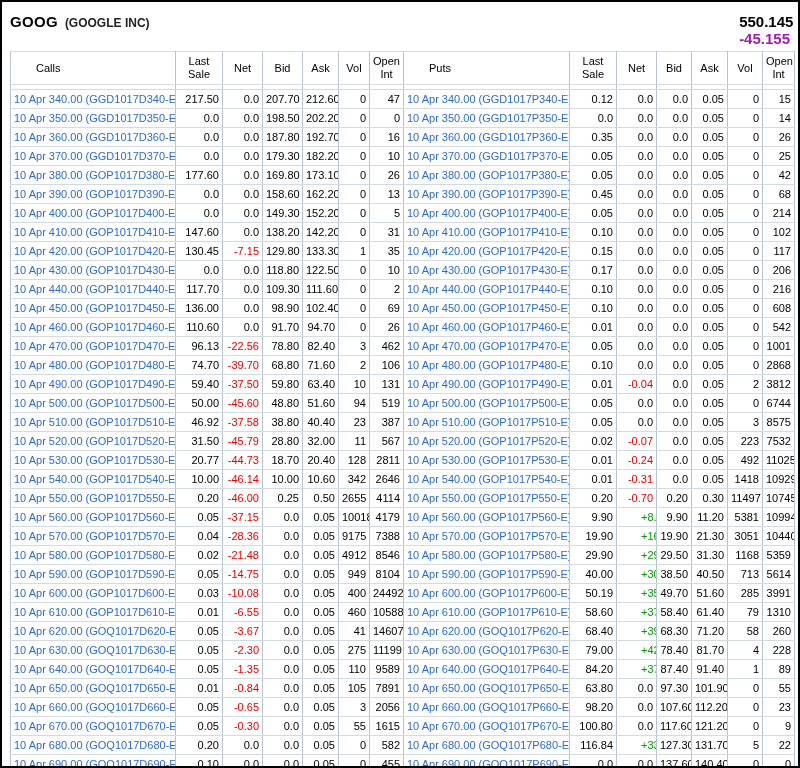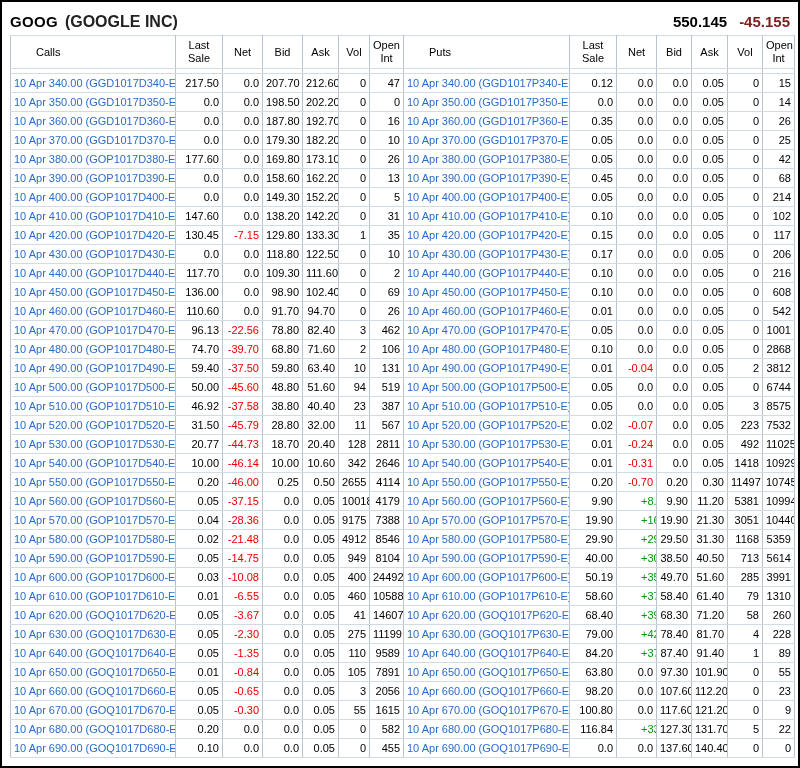--- a/index.html
+++ b/index.html
@@ -8,24 +8,24 @@
     border:2px solid #000;
     background:#fff; overflow:hidden;
     font-family:"Liberation Sans", sans-serif;
     color:#000;
   }
   
   .quote-header { padding:11px 8px 0 8px; }
   .qh-row1 { display:flex; justify-content:space-between; align-items:baseline; }
   .qh-left1 { display:flex; align-items:baseline; }
   .symbol { font-size:15px; font-weight:bold; letter-spacing:0.3px; }
-  .company { font-size:16px; color:#222; margin-left:7px; font-weight:bold; }
-  .qh-right1 { display:flex; align-items:baseline; }
+  .company { font-size:12px; color:#222; margin-left:7px; font-weight:bold; }
+  .qh-right1 { display:flex; align-items:baseline;flex-direction:column; }
   .price { font-size:15px; font-weight:bold; }
-  .change { font-size:15px; font-weight:bold; color:#7f1d1d; margin-left:12px; }
+  .change { font-size:15px; font-weight:bold; color:#a21caf; margin-left:12px; }
   .qh-row2 { display:flex; justify-content:space-between; align-items:baseline; margin-top:3px; padding-bottom:7px; border-bottom:1px solid #9aa4ac; }
   .datetime { font-size:12px; color:#111; }
   .quote-line { font-size:12px; }
   .quote-line .label { font-weight:bold; font-size:13px; color:#222; margin-left:10px; }
   .quote-line .value { margin-left:4px; color:#111; }
   .quote-line .label:first-child { margin-left:0; }
   
   table.chain {
     border-collapse:collapse; table-layout:fixed;
     width:784px; margin:4px 8px 0 8px;

